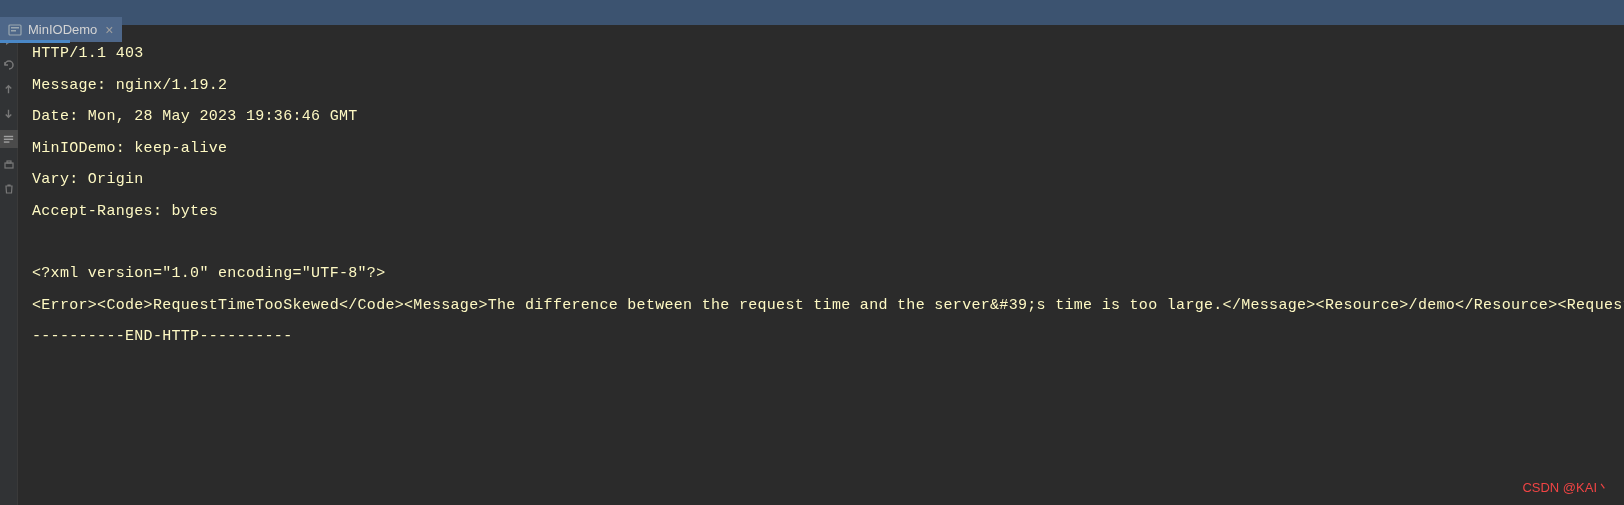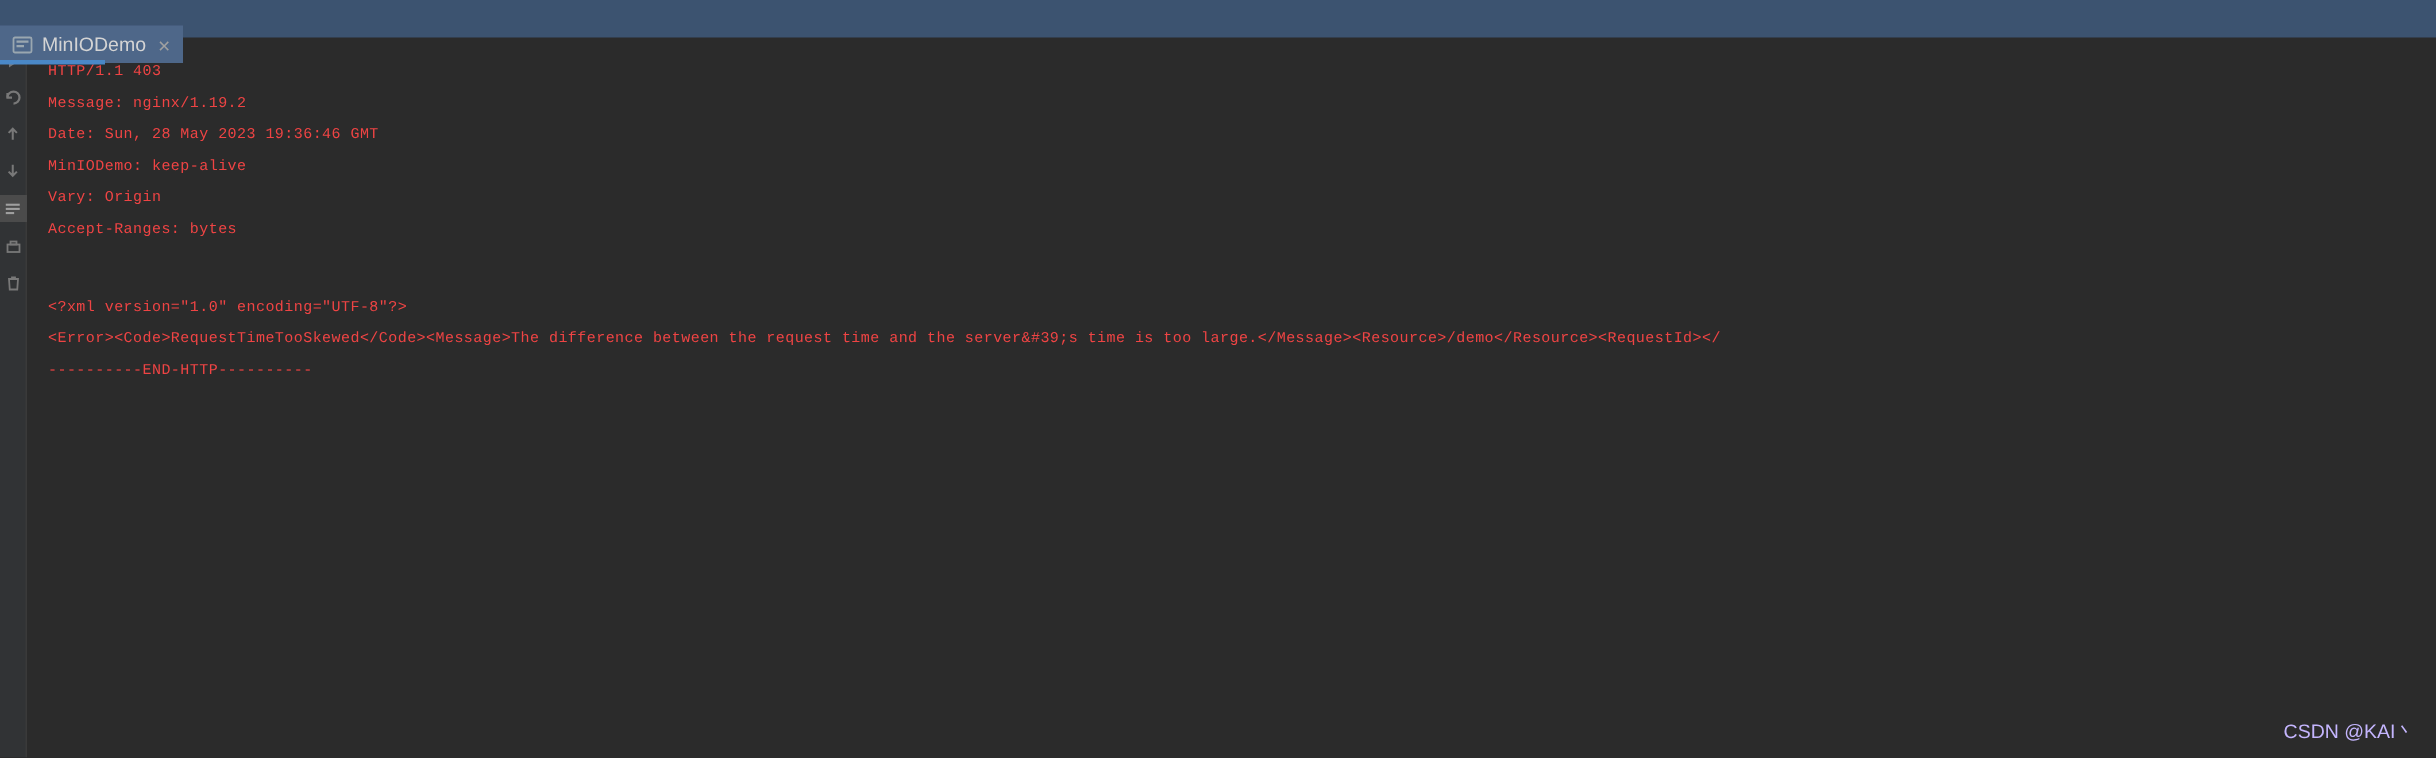--- a/index.html
+++ b/index.html
@@ -89,40 +89,40 @@
       justify-content: center;
     }
     .gutter-icon.highlighted {
       background: #4b4b4b;
       width: 18px;
       height: 18px;
     }
     .console-area {
       flex: 1;
       padding: 12px 0 12px 14px;
-      font-size: 10px;
+      font-size: 15px;
       line-height: 2.1;
-      color: #ef4444;
+      color: #fef9c3;
       white-space: nowrap;
       overflow: hidden;
       font-family: 'SimSun', 'Courier New', monospace;
       letter-spacing: 0.3px;
     }
     .console-line {
       display: block;
     }
     .blank-line {
       height: 31px;
     }
     .watermark {
       position: absolute;
       bottom: 8px;
       right: 14px;
       font-size: 13px;
-      color: #c4b5fd;
+      color: #ef4444;
       font-family: -apple-system, BlinkMacSystemFont, 'Segoe UI', sans-serif;
     }
   </style>
 </head>
 <body>
 
 <div class="tab-bar">
   <div class="tab">
     <span class="tab-icon">
       <svg viewBox="0 0 14 14" fill="none">
@@ -175,21 +175,21 @@
     <div class="gutter-icon">
       <svg viewBox="0 0 12 12" width="12" height="12">
           <path d="M3 3 L9 3 L8.5 10 L3.5 10 Z M5 3 L5 2 L7 2 L7 3" stroke="#787878" stroke-width="1.2" fill="none"></path>
         </svg>
     </div>
   </div>
 
   <div class="console-area">
     <span class="console-line">HTTP/1.1 403</span>
     <span class="console-line">Message: nginx/1.19.2</span>
-    <span class="console-line">Date: Sun, 28 May 2023 19:36:46 GMT</span>
+    <span class="console-line">Date: Mon, 28 May 2023 19:36:46 GMT</span>
     <span class="console-line">MinIODemo: keep-alive</span>
     <span class="console-line">Vary: Origin</span>
     <span class="console-line">Accept-Ranges: bytes</span>
     <div class="blank-line"></div>
     <span class="console-line">&lt;?xml version="1.0" encoding="UTF-8"?&gt;</span>
     <span class="console-line">&lt;Error&gt;&lt;Code&gt;RequestTimeTooSkewed&lt;/Code&gt;&lt;Message&gt;The difference between the request time and the server&amp;#39;s time is too large.&lt;/Message&gt;&lt;Resource&gt;/demo&lt;/Resource&gt;&lt;RequestId&gt;&lt;/</span>
     <span class="console-line">----------END-HTTP----------</span>
   </div>
 </div>
 

